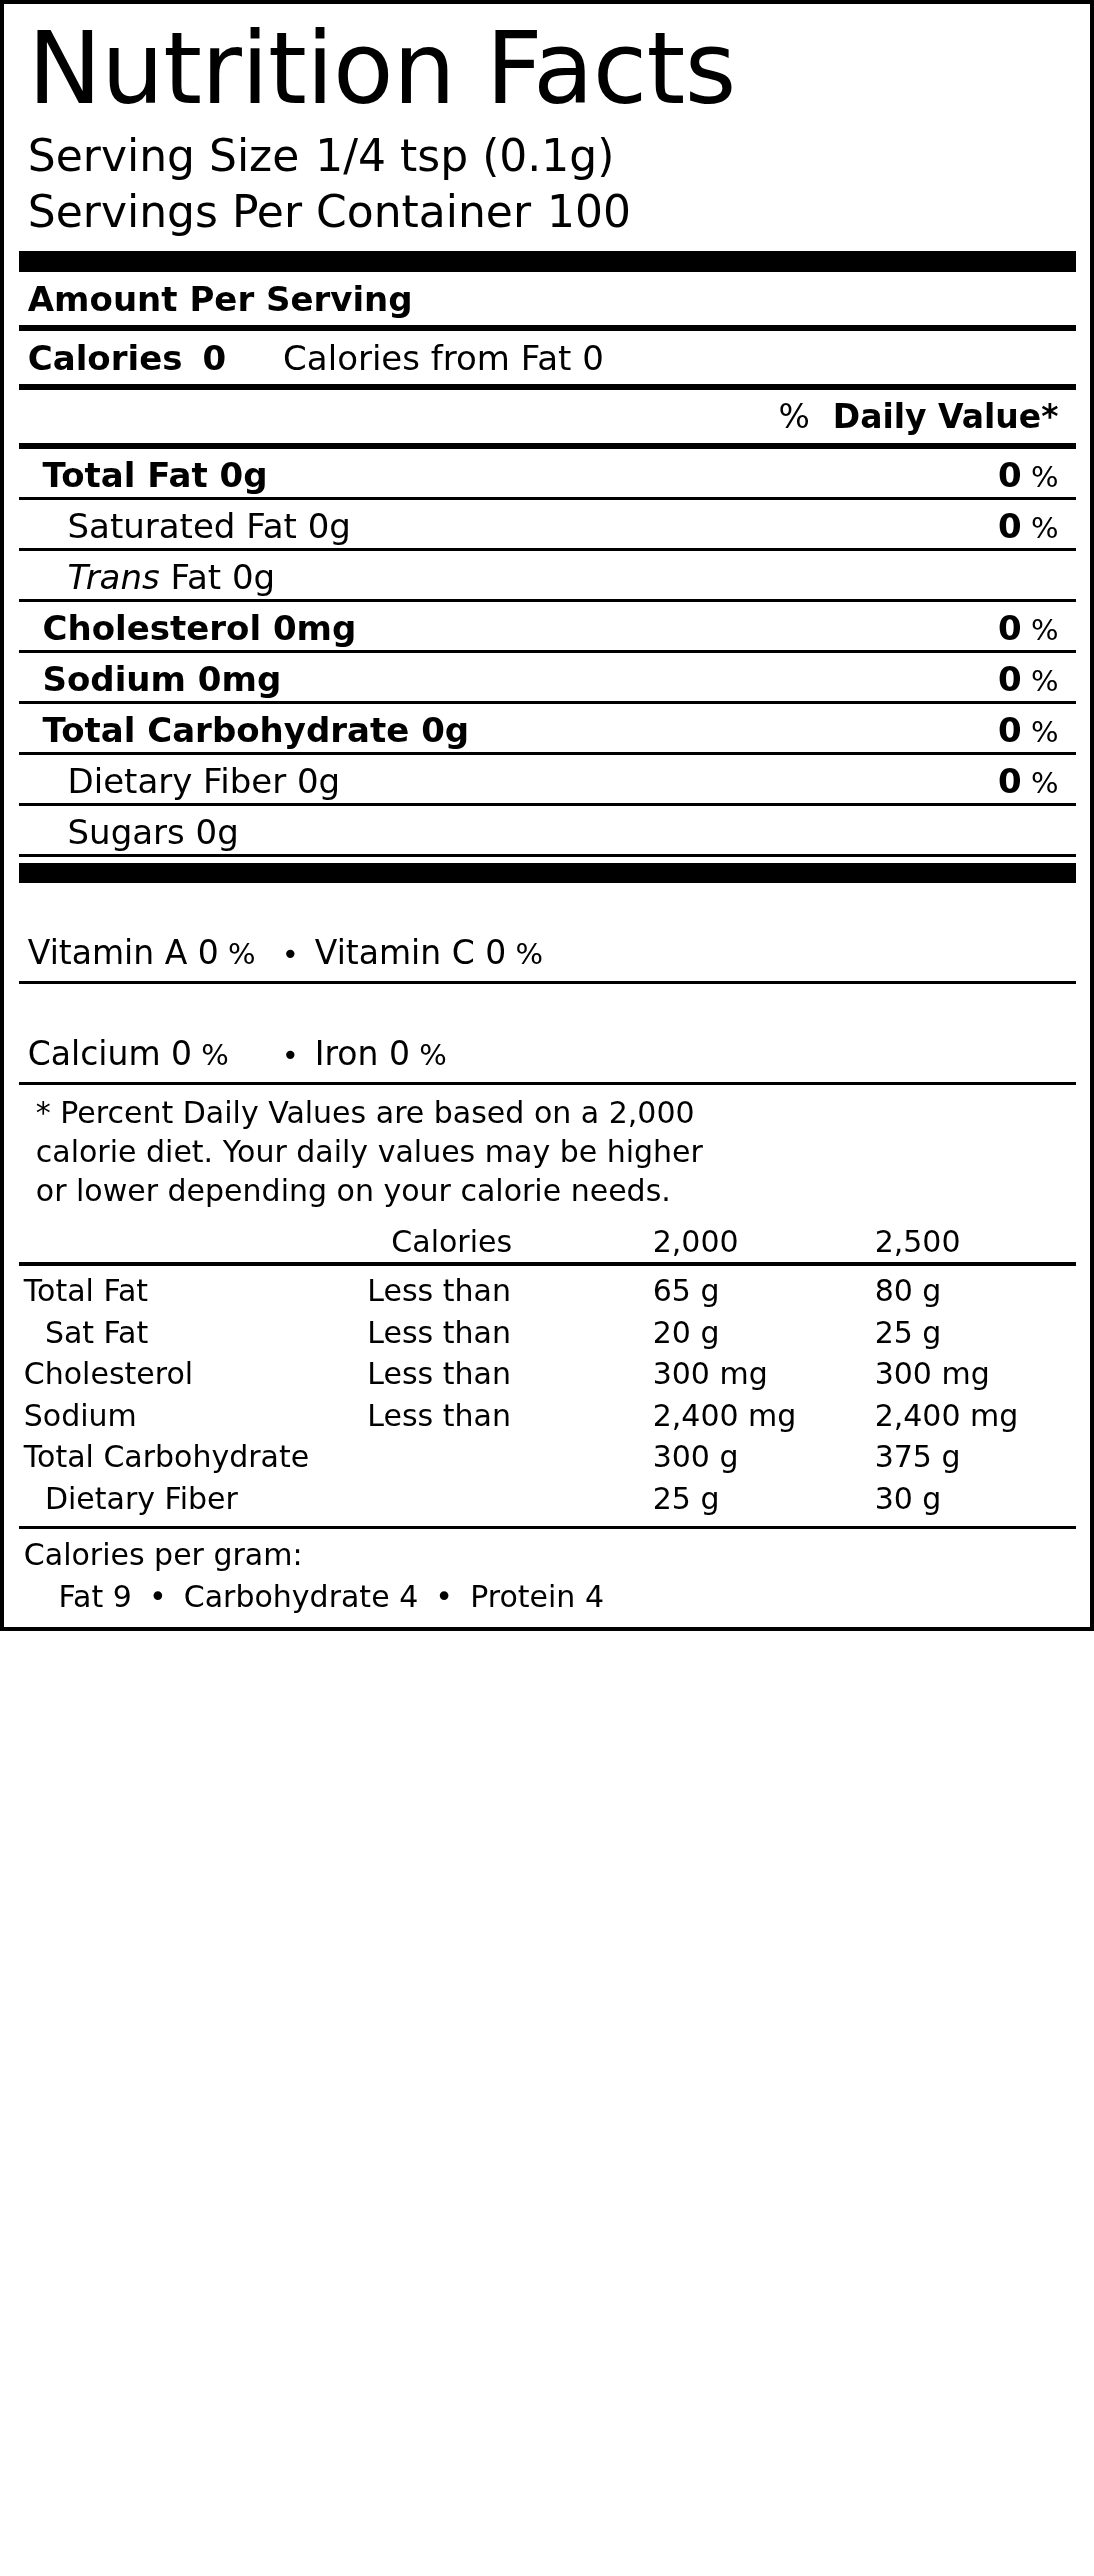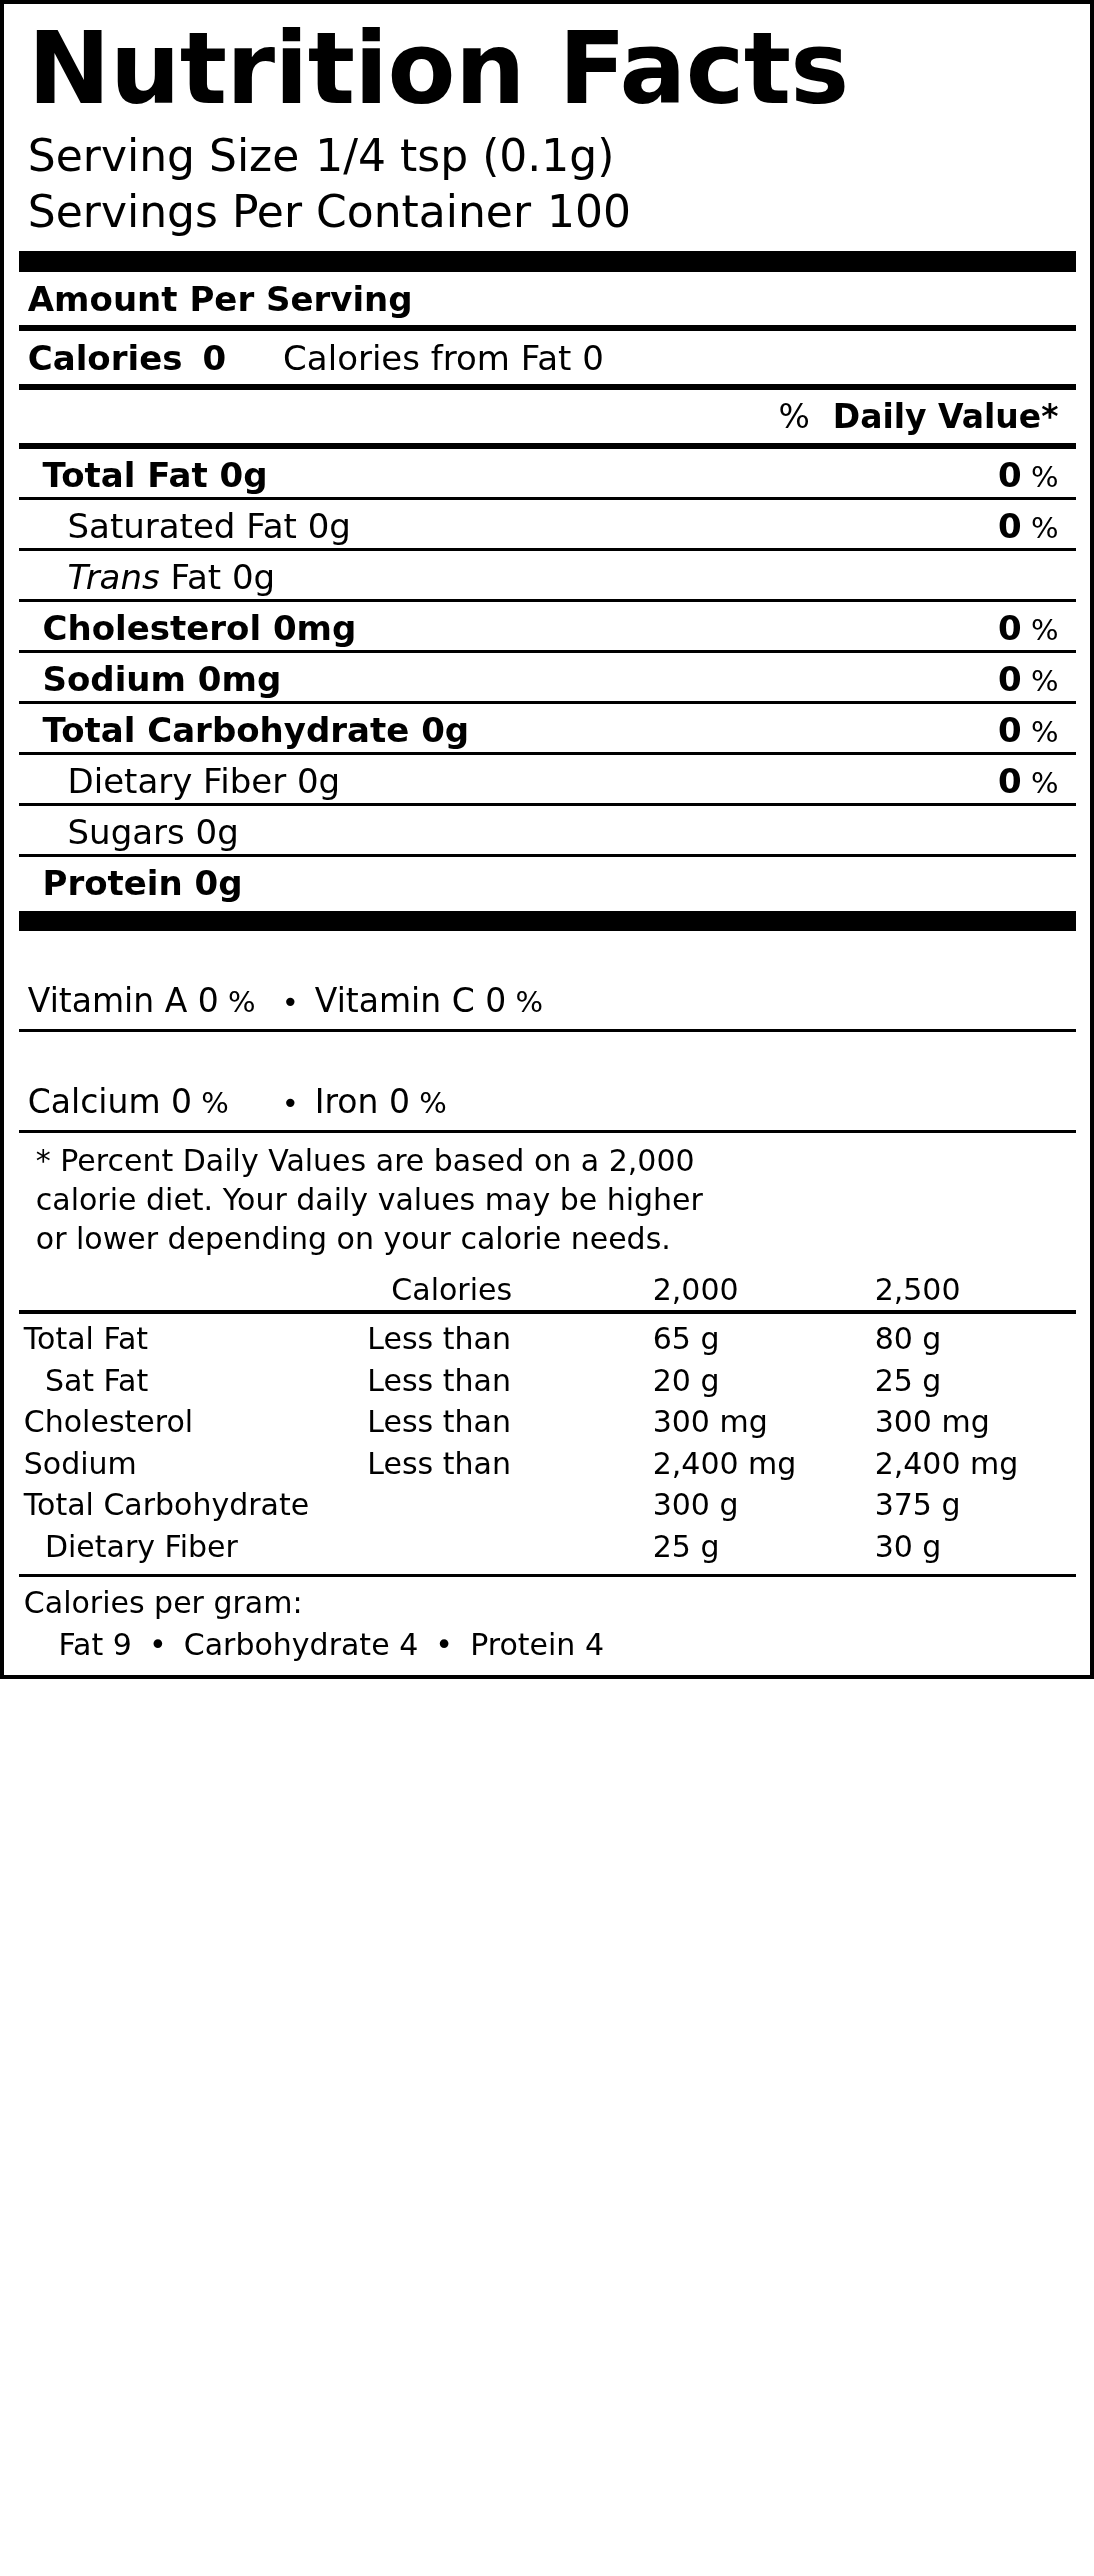--- a/index.html
+++ b/index.html
@@ -13,21 +13,21 @@
   }
   .label {
     width: 1094px;
     box-sizing: border-box;
     border: 4.6px solid #000000;
     padding: 9.3px 14.5px 10.6px 14.5px;
     background: #ffffff;
   }
   .title {
     font-size: 99px;
-    font-weight: bold;
+    font-weight: normal;
     letter-spacing: -0.7px;
     line-height: 1.05;
     margin: 4px 0 6.6px 9.3px;
   }
   .serving-line {
     font-size: 44px;
     line-height: 1.28;
     margin-left: 9.3px;
   }
   .serving-line .gap {
@@ -264,24 +264,20 @@
     <span class="rowright bold"><span>0</span><span class="pctsign">&nbsp;%</span></span>
   </div>
   <div class="rule-hair"></div>
 
   <div class="row indent1">
     <span class="rowleft">Sugars  0g</span>
     <span class="rowright"></span>
   </div>
   <div class="rule-thin"></div>
 
-  <div class="row">
-    <span class="rowleft bold">Protein  0g</span>
-    <span class="rowright"></span>
-  </div>
 
   <div class="rule-thick-bottom"></div>
 
   <div class="vit-row">
     <span class="seg seg1"><span>Vitamin A  0</span><span class="pct-small">&nbsp;%</span></span>
     <span class="bullet">•</span>
     <span class="seg"><span>Vitamin C 0</span><span class="pct-small">&nbsp;%</span></span>
   </div>
   <div class="rule-thin"></div>
 

